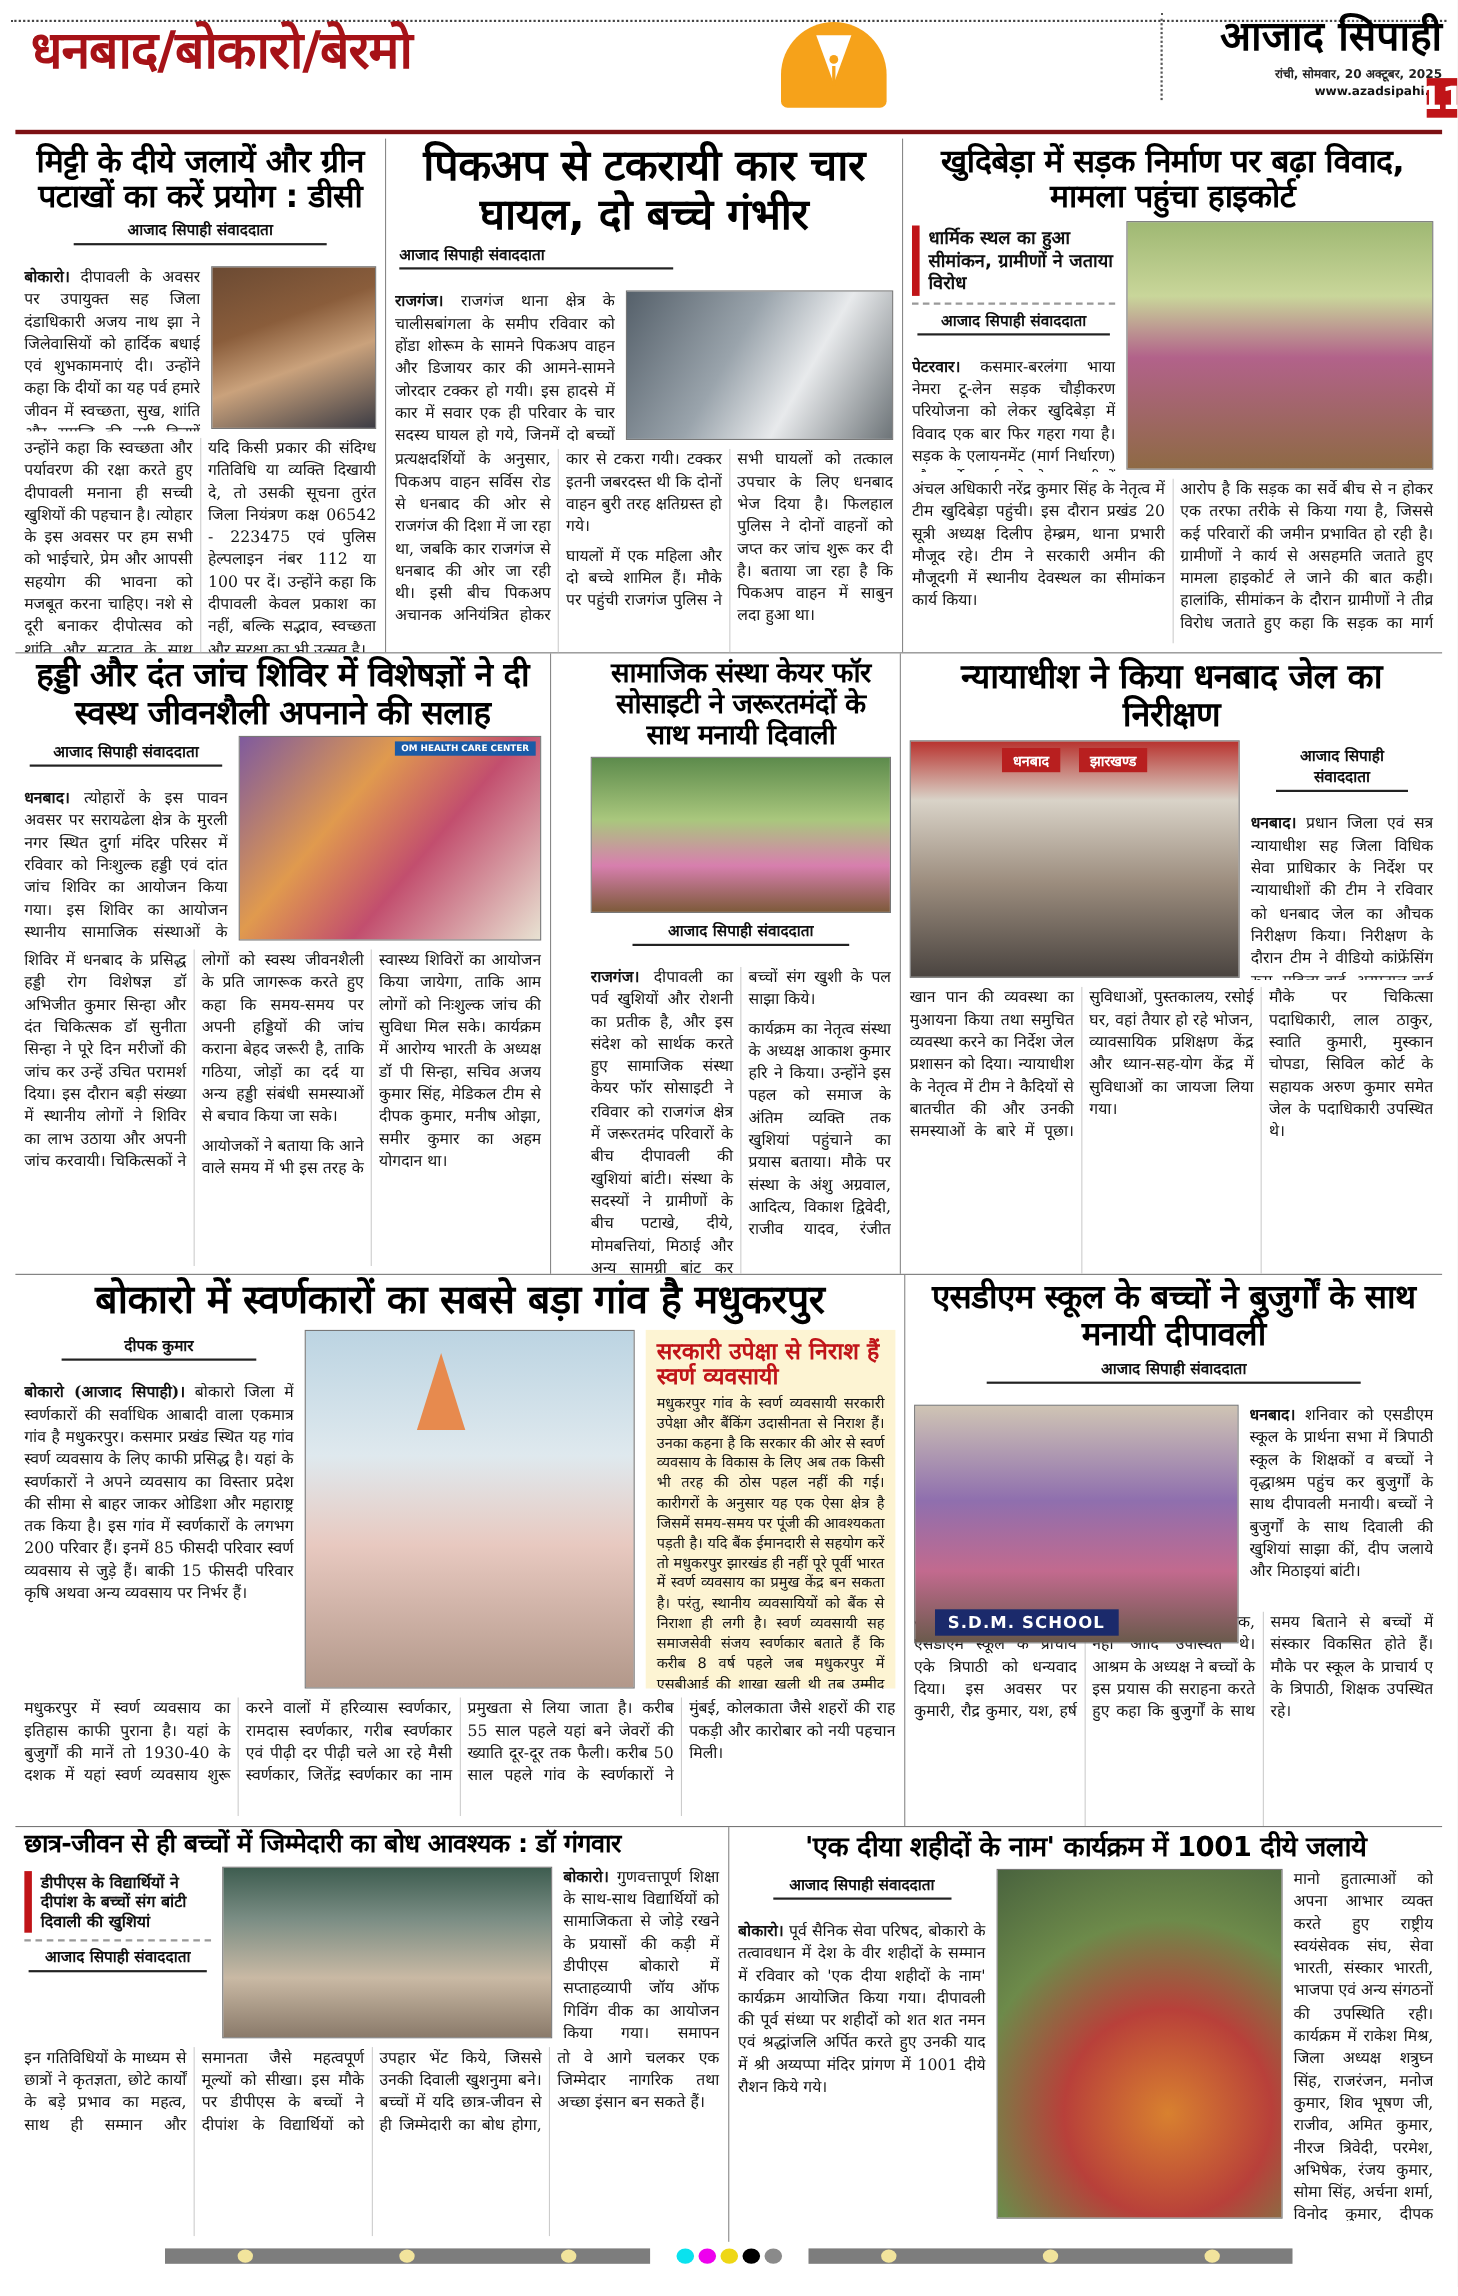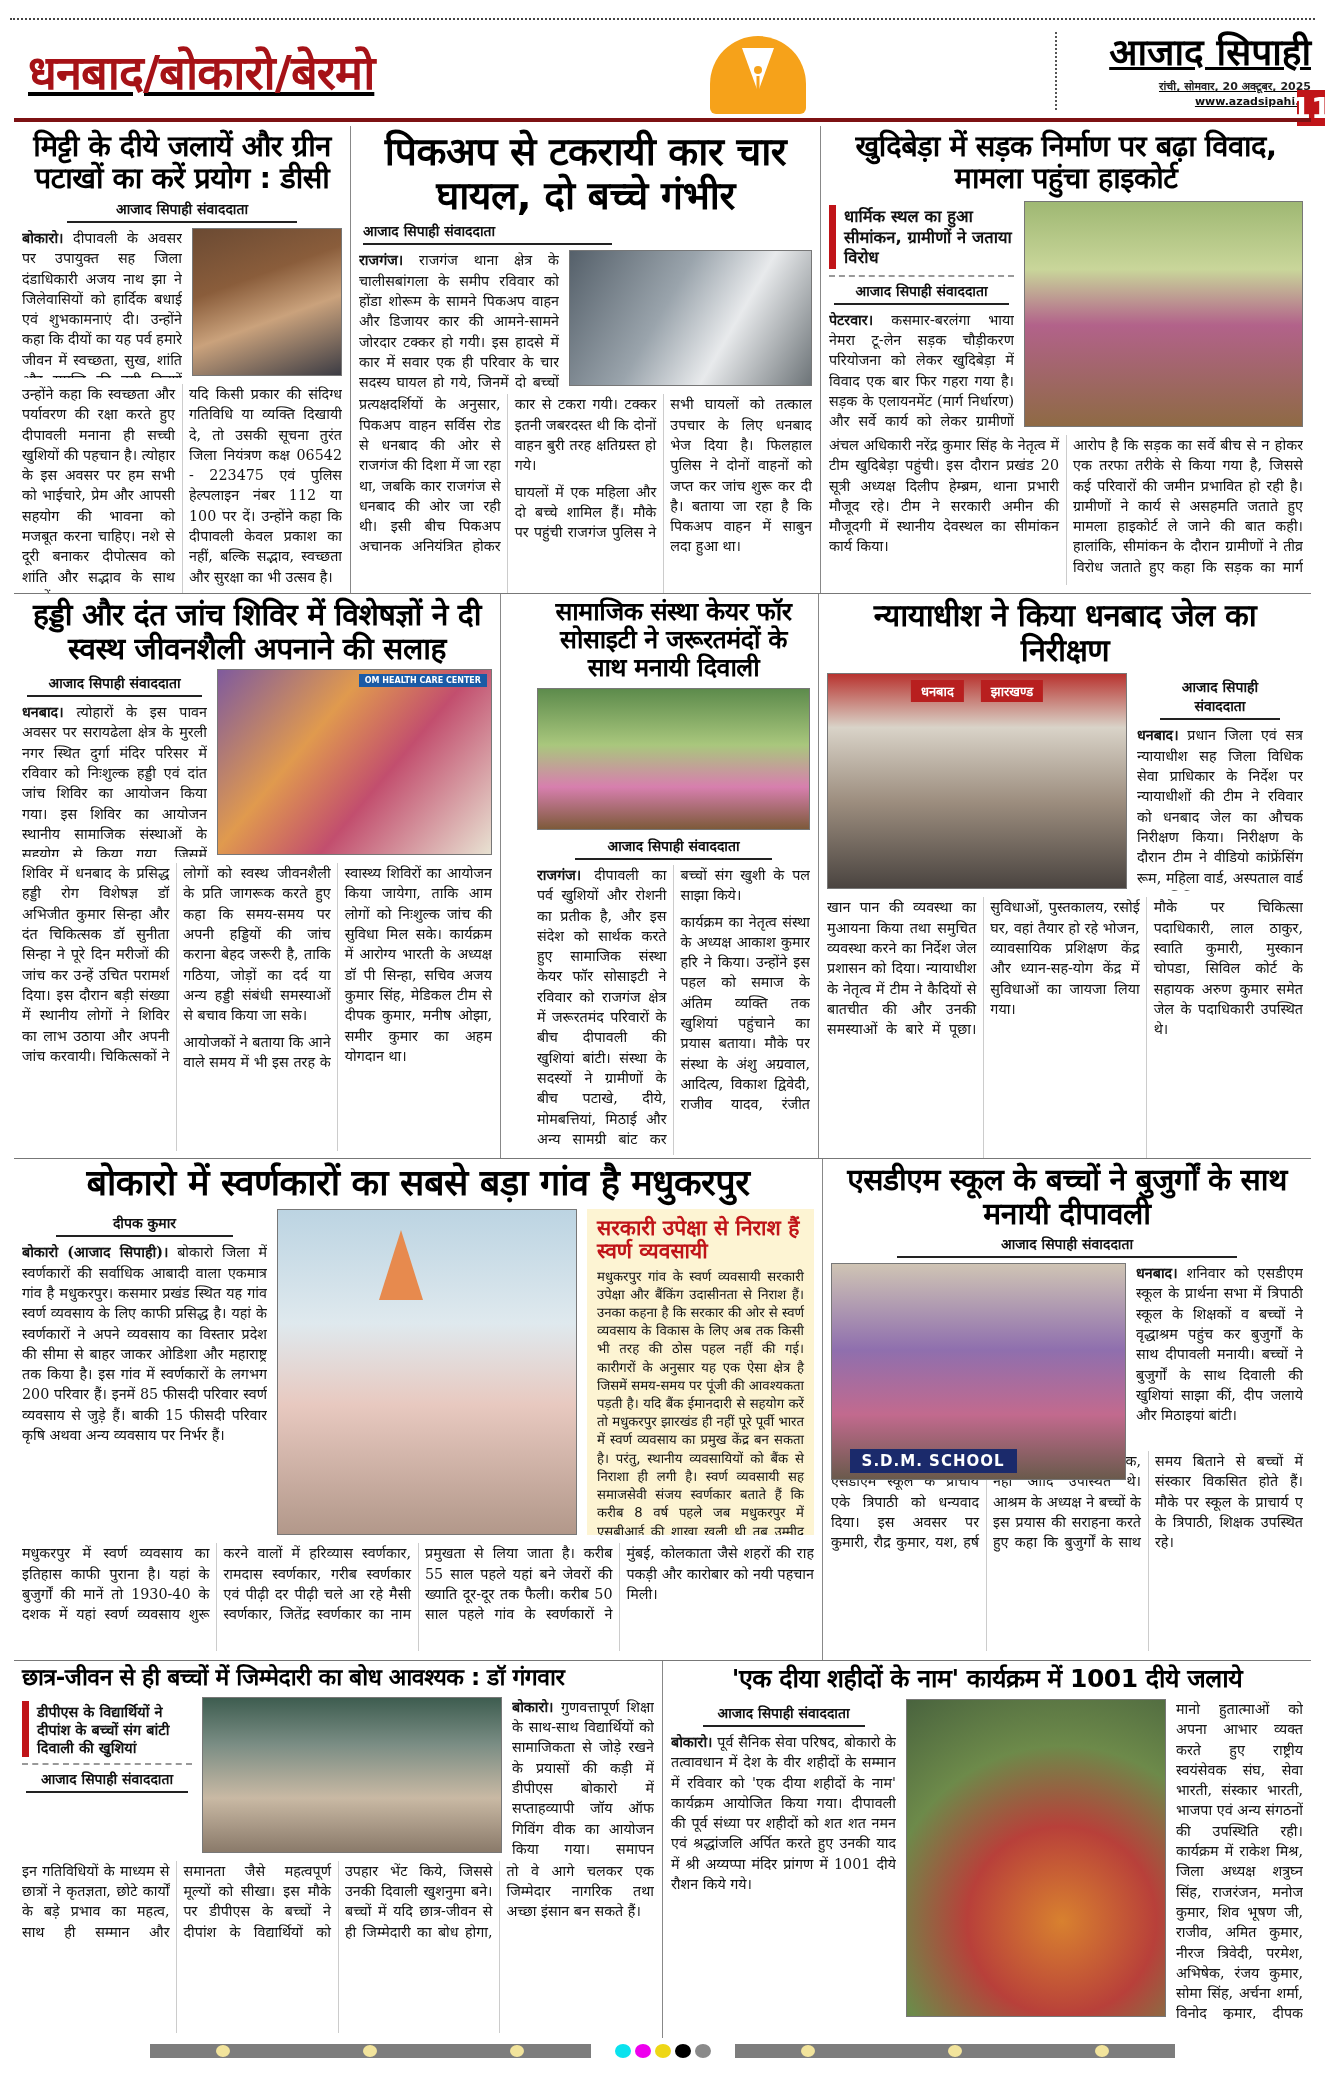--- a/index.html
+++ b/index.html
@@ -2,21 +2,21 @@
 <html lang="hi"><head>
 <meta charset="utf-8">
 <title>आजाद सिपाही — पृष्ठ 11</title>
 <style>
   * { margin:0; padding:0; box-sizing:border-box; }
   body { background:#e8e8e8; font-family:"DejaVu Sans","Liberation Sans",sans-serif; }
   .page { position:relative; width:1325px; height:2087px; margin:0 auto; background:#ffffff; overflow:hidden; }
   .top-dotted { position:absolute; top:18px; left:10px; right:10px; border-top:2px dotted #444; }
 
   
-  .masthead { position:absolute; top:28px; left:0; width:100%; height:86px; display:flex; align-items:center;text-decoration:underline; }
+  .masthead { position:absolute; top:12px; left:0; width:100%; height:86px; display:flex; align-items:flex-start; }
   .section-title { flex:0 0 460px; padding-left:28px; font-size:47px; font-weight:bold; color:#a61217; letter-spacing:-1px; font-family:"DejaVu Sans",sans-serif; }
   .logo-wrap { flex:1; display:flex; justify-content:center; align-items:flex-end; height:100%; }
   .pen-logo { position:relative; width:96px; height:78px; background:#f6a21a; border-radius:48px 48px 6px 6px; }
   .pen-logo .nib { position:absolute; left:50%; top:12px; transform:translateX(-50%); width:0; height:0; border-left:16px solid transparent; border-right:16px solid transparent; border-top:44px solid #ffffff; }
   .pen-logo .nib-slit { position:absolute; left:50%; top:40px; transform:translateX(-50%); width:3px; height:18px; background:#f6a21a; }
   .pen-logo .nib-dot { position:absolute; left:50%; top:30px; transform:translateX(-50%); width:8px; height:8px; border-radius:50%; background:#f6a21a; }
   .mast-right { flex:0 0 270px; border-left:2px dotted #555; padding:2px 14px 2px 16px; text-align:right; position:relative; }
   .paper-name { font-size:37px; font-weight:bold; color:#000; line-height:1.05; }
   .edition-line { font-size:11px; font-weight:bold; color:#222; margin-top:6px; }
   .website { font-size:11px; font-weight:bold; color:#111; margin-top:2px; }
@@ -24,21 +24,21 @@
   .redrule { position:absolute; top:118px; left:14px; right:14px; height:4px; background:#7d1113; }
 
   
   .rows { position:absolute; top:126px; left:14px; right:14px; }
   .row { display:flex; border-top:1px solid #777; }
   .row:first-child { border-top:none; }
   .blk { padding:4px 8px; overflow:hidden; }
   .blk + .blk { border-left:1px solid #888; }
 
   h1.hl, h2.hl, h3.hl { font-weight:bold; color:#000; text-align:center; line-height:1.12; letter-spacing:-0.5px; }
-  .byline { font-weight:bold; font-size:14px; color:#111; text-align:center; width:72%; margin:4px auto 5px; padding-bottom:3px; border-bottom:2px solid #222; }
+  .byline { font-weight:bold; font-size:14px; color:#111; text-align:center; width:72%; margin:4px auto 19px; padding-bottom:3px; border-bottom:2px solid #222; }
   .byline.left { margin-left:4px; text-align:left; width:55%; }
   .p { font-size:14.3px; line-height:1.42; text-align:justify; color:#131313; margin-bottom:6px; font-family:"DejaVu Serif","Liberation Serif",serif; }
   .dl { font-weight:bold; }
   .cols2 { column-count:2; column-gap:14px; column-rule:1px solid #ccc; overflow:hidden; }
   .cols3 { column-count:3; column-gap:14px; column-rule:1px solid #ccc; overflow:hidden; }
   .cols4 { column-count:4; column-gap:14px; column-rule:1px solid #ccc; overflow:hidden; }
   .media { display:flex; gap:10px; margin-bottom:6px; }
   .media .txt { flex:1; overflow:hidden; }
 
   .photo { position:relative; border:1px solid #777; flex:none; overflow:hidden; }

